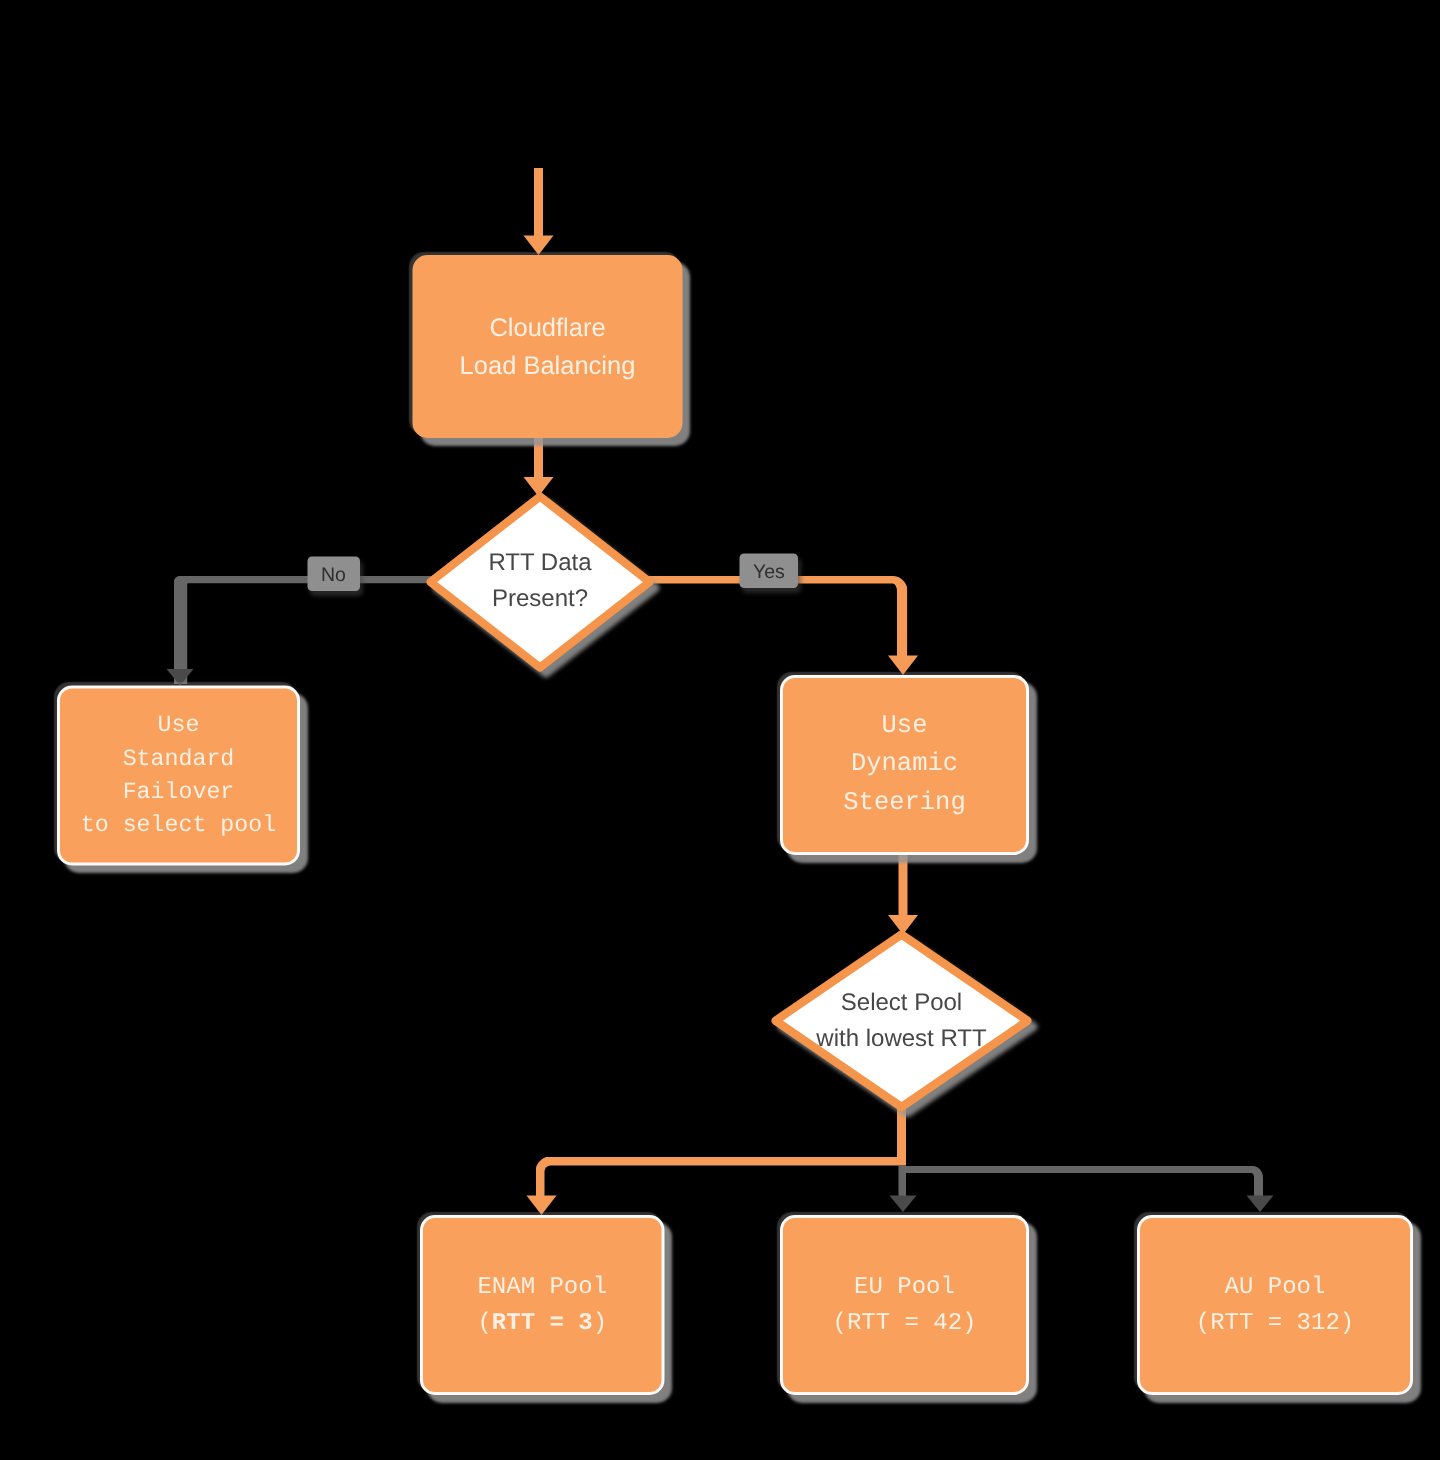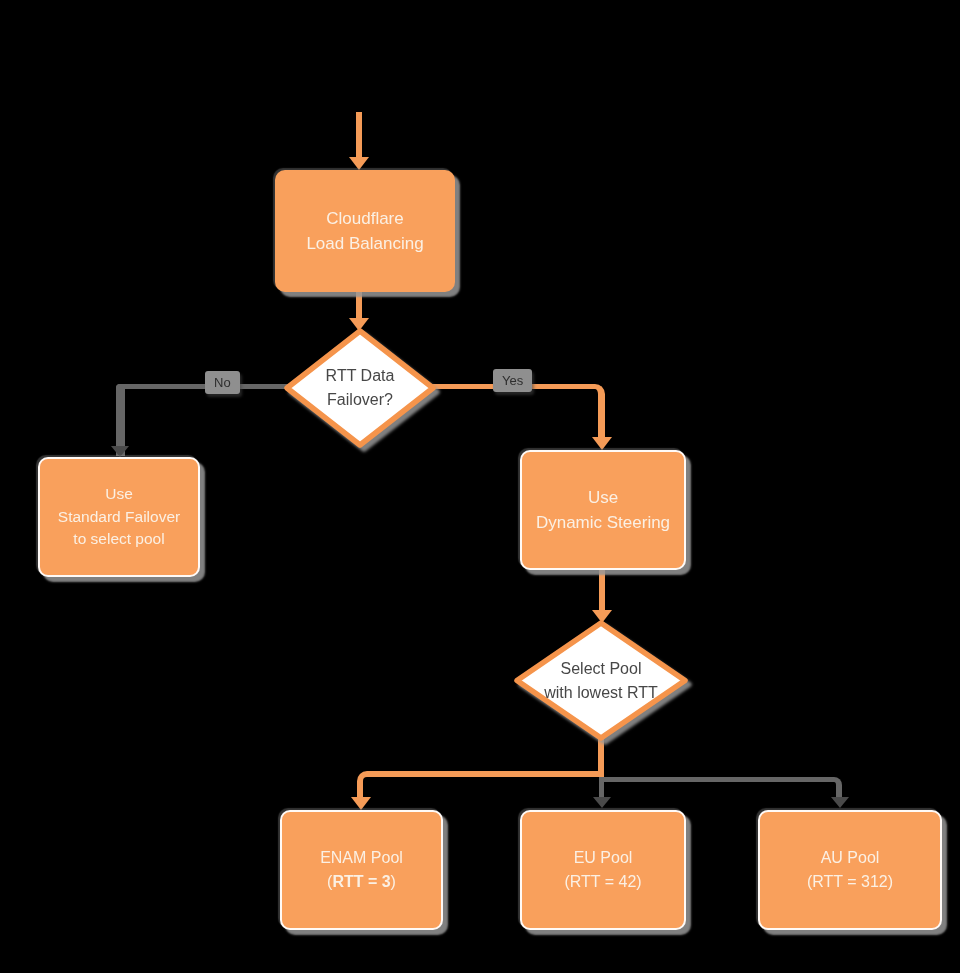--- a/index.html
+++ b/index.html
@@ -31,21 +31,21 @@
     box-shadow: 4px 5px 2px rgba(150,150,150,0.85);
   }
   .obox {
     background: var(--orange-fill);
     border-radius: 10px;
     color: var(--light-text);
     font-size: 16px;
     line-height: 1.5;
     box-shadow: 5px 5px 2px rgba(150,150,150,0.85), -2px -2px 1px rgba(150,150,150,0.35);
   }
-  .obox.bordered { border: 2px solid rgba(255,255,255,0.95); }
+  .obox.bordered { border: 2px solid rgba(255,255,255,0.95); font-family: Liberation Mono, monospace; }
 
   #node-client        { left: 278px; top: 40px;  width: 164px; height: 74px; }
   #node-load-balancer { left: 275px; top: 170px; width: 180px; height: 122px; font-size: 17px; }
   #node-standard-failover { left: 38px;  top: 457px; width: 162px; height: 120px; font-size: 15.5px; line-height: 1.45; }
   #node-dynamic-steering  { left: 520px; top: 450px; width: 166px; height: 120px; font-size: 17px; }
   #node-enam-pool { left: 280px; top: 810px; width: 163px; height: 120px; }
   #node-eu-pool   { left: 520px; top: 810px; width: 166px; height: 120px; }
   #node-au-pool   { left: 758px; top: 810px; width: 184px; height: 120px; }
 
   
@@ -149,21 +149,21 @@
   <div class="node obox" id="node-load-balancer">
     <span>Cloudflare</span>
     <span>Load Balancing</span>
   </div>
 
   <svg class="diamond-svg" id="diamond-rtt" viewBox="0 0 154 122">
     <polygon points="77,4 150,61 77,118 4,61"></polygon>
   </svg>
   <div class="diamond-label" id="diamond-rtt-label">
     <span>RTT Data</span>
-    <span>Failover?</span>
+    <span>Present?</span>
   </div>
 
   <div class="node obox bordered" id="node-standard-failover">
     <span>Use</span>
     <span>Standard Failover</span>
     <span>to select pool</span>
   </div>
 
   <div class="node obox bordered" id="node-dynamic-steering">
     <span>Use</span>

